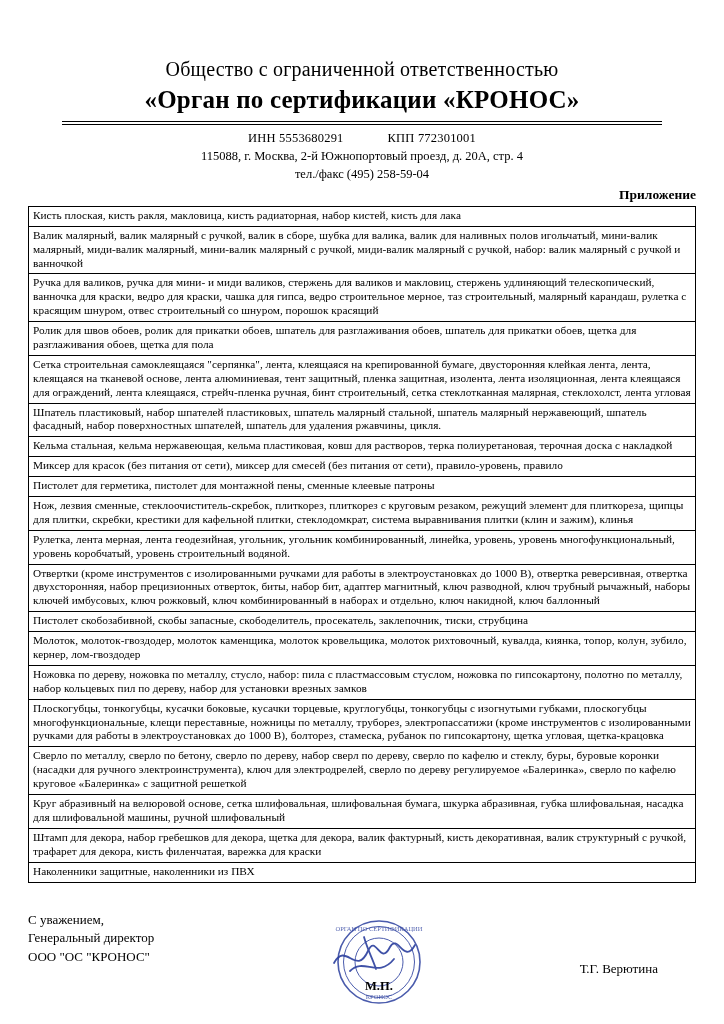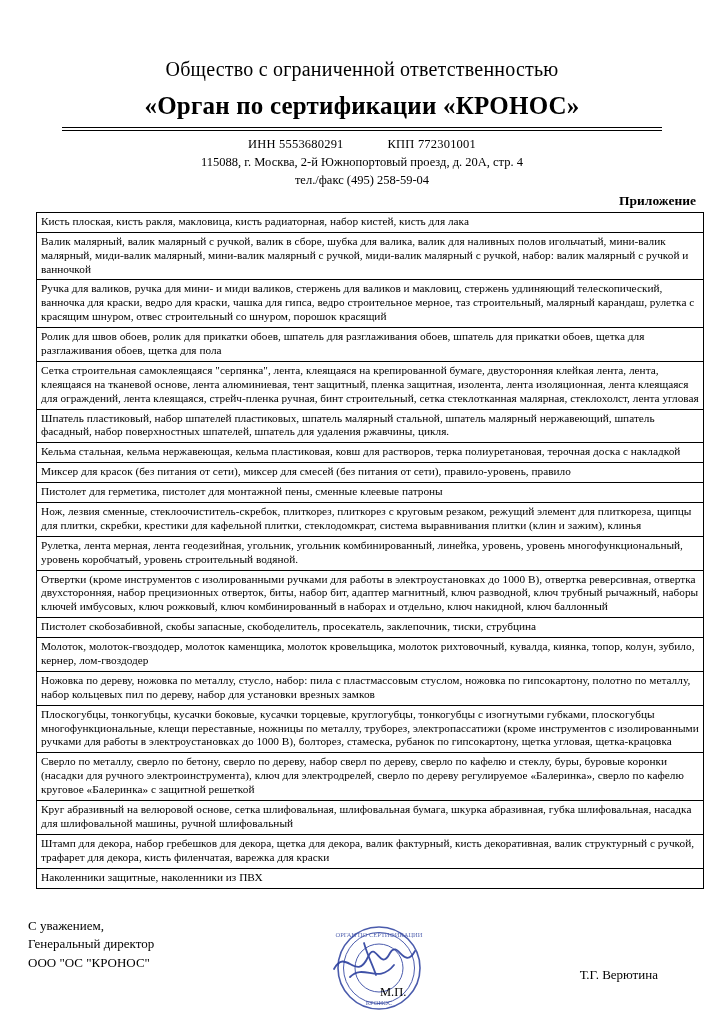--- a/index.html
+++ b/index.html
@@ -25,21 +25,21 @@
     text-align: center;
     font-size: 20px;
     letter-spacing: 0.2px;
     line-height: 1.15;
   }
   .org-title {
     text-align: center;
     font-size: 25px;
     font-weight: bold;
     line-height: 1.2;
-    margin-top: 10px;
+    margin-top: 4px;
     letter-spacing: 0.2px;
   }
   .rule {
     border: none;
     border-top: 1.5px solid #000;
     margin: 6px 34px 0 34px;
   }
   .rule2 {
     border: none;
     border-top: 1px solid #000;
@@ -62,21 +62,20 @@
     text-align: right;
     font-weight: bold;
     font-size: 13.5px;
     margin-top: 4px;
     margin-bottom: 3px;
   }
   table.tbl {
     width: 100%;
     border-collapse: collapse;
     table-layout: fixed;
-    margin-left: 8px;
   }
   table.tbl td {
     border: 1px solid #000;
     padding: 2px 4px 3px 4px;
     font-size: 11.3px;
     line-height: 1.23;
     text-align: left;
     vertical-align: top;
     hyphens: none;
   }
@@ -90,24 +89,24 @@
     line-height: 1.45;
   }
   .sign-name {
     position: absolute;
     right: 38px;
     top: 50px;
     font-size: 13px;
   }
   .mp {
     position: absolute;
-    left: 352px;
+    left: 337px;
     top: 68px;
     font-size: 12.5px;
-    font-weight: normal;
+    font-weight: bold;
   }
   .stamp {
     position: absolute;
     left: 292px;
     top: -4px;
     width: 118px;
     height: 100px;
   }
   .stamp svg { display: block; }
 </style>

